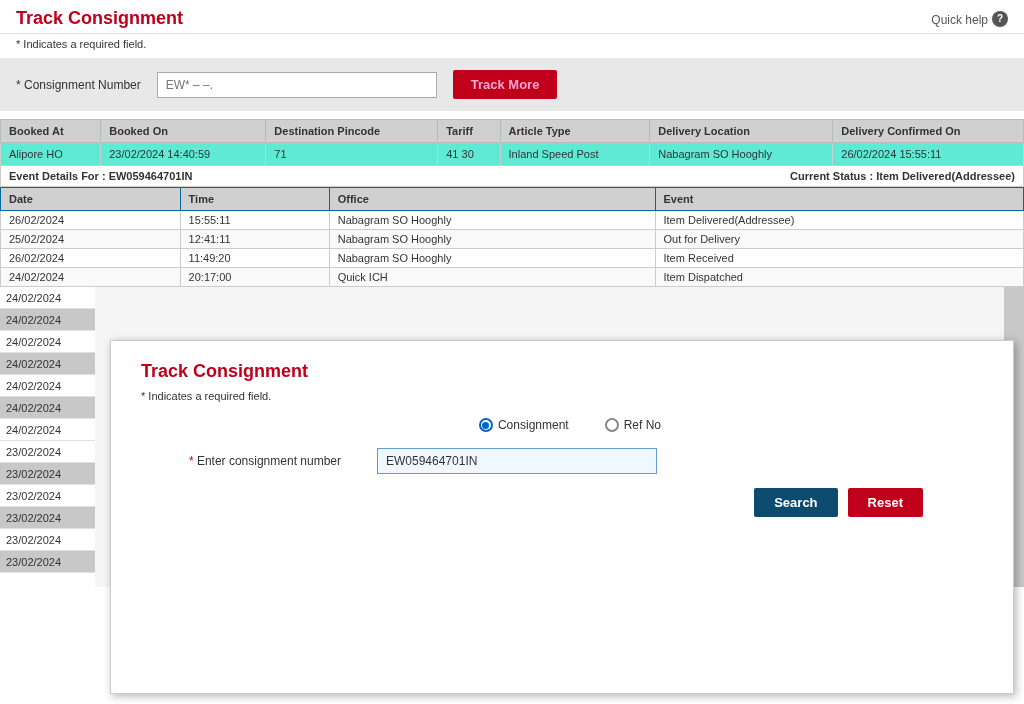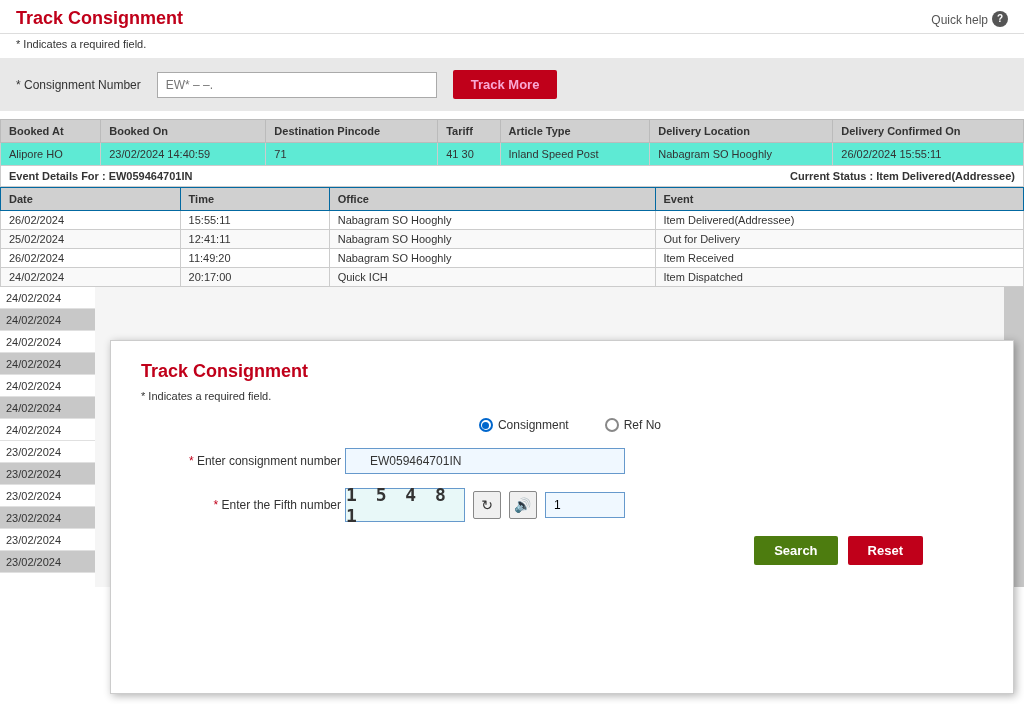--- a/index.html
+++ b/index.html
@@ -51,29 +51,29 @@
 
     .radio-row { display: flex; align-items: center; gap: 20px; margin-bottom: 16px; justify-content: center; }
     .radio-option { display: flex; align-items: center; gap: 5px; font-size: 12px; padding-left: 16px; }
     .radio-dot { width: 14px; height: 14px; border-radius: 50%; border: 2px solid #888; display: inline-flex; align-items: center; justify-content: center; }
     .radio-dot.active { border-color: #0066cc; }
     .radio-dot.active::after { content: ''; width: 7px; height: 7px; background: #0066cc; border-radius: 50%; }
 
     .form-row { display: flex; align-items: center; margin-bottom: 14px; gap: 4px; }
     .form-label { font-size: 12px; width: 200px; text-align: right; flex-shrink: 0; }
     .form-label span { color: #c0001a; }
-    .form-input { border: 1px solid #6699cc; padding: 5px 24px; font-size: 12px; width: 280px; color: #333; background: #f0f8ff; }
+    .form-input { border: 1px solid #6699cc; padding: 5px 8px; font-size: 12px; width: 280px; color: #333; background: #f0f8ff; margin-left: 32px; }
 
     .captcha-row { display: flex; align-items: center; gap: 8px; }
     .captcha-box { border: 1px solid #6699cc; background: #e8f8f8; width: 120px; height: 34px; display: flex; align-items: center; justify-content: center; font-family: monospace; font-size: 18px; font-weight: bold; color: #333; letter-spacing: 4px; }
     .captcha-icon { width: 28px; height: 28px; border: 1px solid #888; background: #f0f0f0; display: flex; align-items: center; justify-content: center; cursor: pointer; border-radius: 2px; font-size: 14px; }
     .captcha-input { border: 1px solid #6699cc; padding: 5px 8px; font-size: 12px; width: 80px; background: #f0f8ff; }
 
     .btn-row { display: flex; align-items: center; gap: 10px; justify-content: flex-end; padding-right: 60px; margin-top: 8px; }
-    .search-btn { background: #4d7c0f; color: #fff; border: none; padding: 7px 20px; font-size: 13px; font-weight: bold; cursor: pointer; border-radius: 2px; }
+    .search-btn { background: #0c4a6e; color: #fff; border: none; padding: 7px 20px; font-size: 13px; font-weight: bold; cursor: pointer; border-radius: 2px; }
     .reset-btn { background: #c0001a; color: #fff; border: none; padding: 7px 20px; font-size: 13px; font-weight: bold; cursor: pointer; border-radius: 2px; }
 
     .table-section { margin: 0; }
   </style>
 </head>
 <body>
 
 <div class="page-wrapper">
 
   <div class="header">
@@ -196,31 +196,20 @@
       </div>
     </div>
 
     <div class="form-row">
       <div class="form-label">
         <span style="color:#c0001a;">*</span> Enter consignment number
       </div>
       <input class="form-input" type="text" value="EW059464701IN" style="width: 280px;">
     </div>
 
-    <div class="form-row">
-      <div class="form-label">
-        <span style="color:#c0001a;">*</span> Enter the Fifth number
-      </div>
-      <div class="captcha-row">
-        <div class="captcha-box">1 5 4 8 1</div>
-        <div class="captcha-icon">↻</div>
-        <div class="captcha-icon">🔊</div>
-        <input class="captcha-input" type="text" value="1" style="">
-      </div>
-    </div>
 
     <div class="btn-row">
       <button class="search-btn">Search</button>
       <button class="reset-btn">Reset</button>
     </div>
   </div>
 
 </div>
 
 </body></html>

